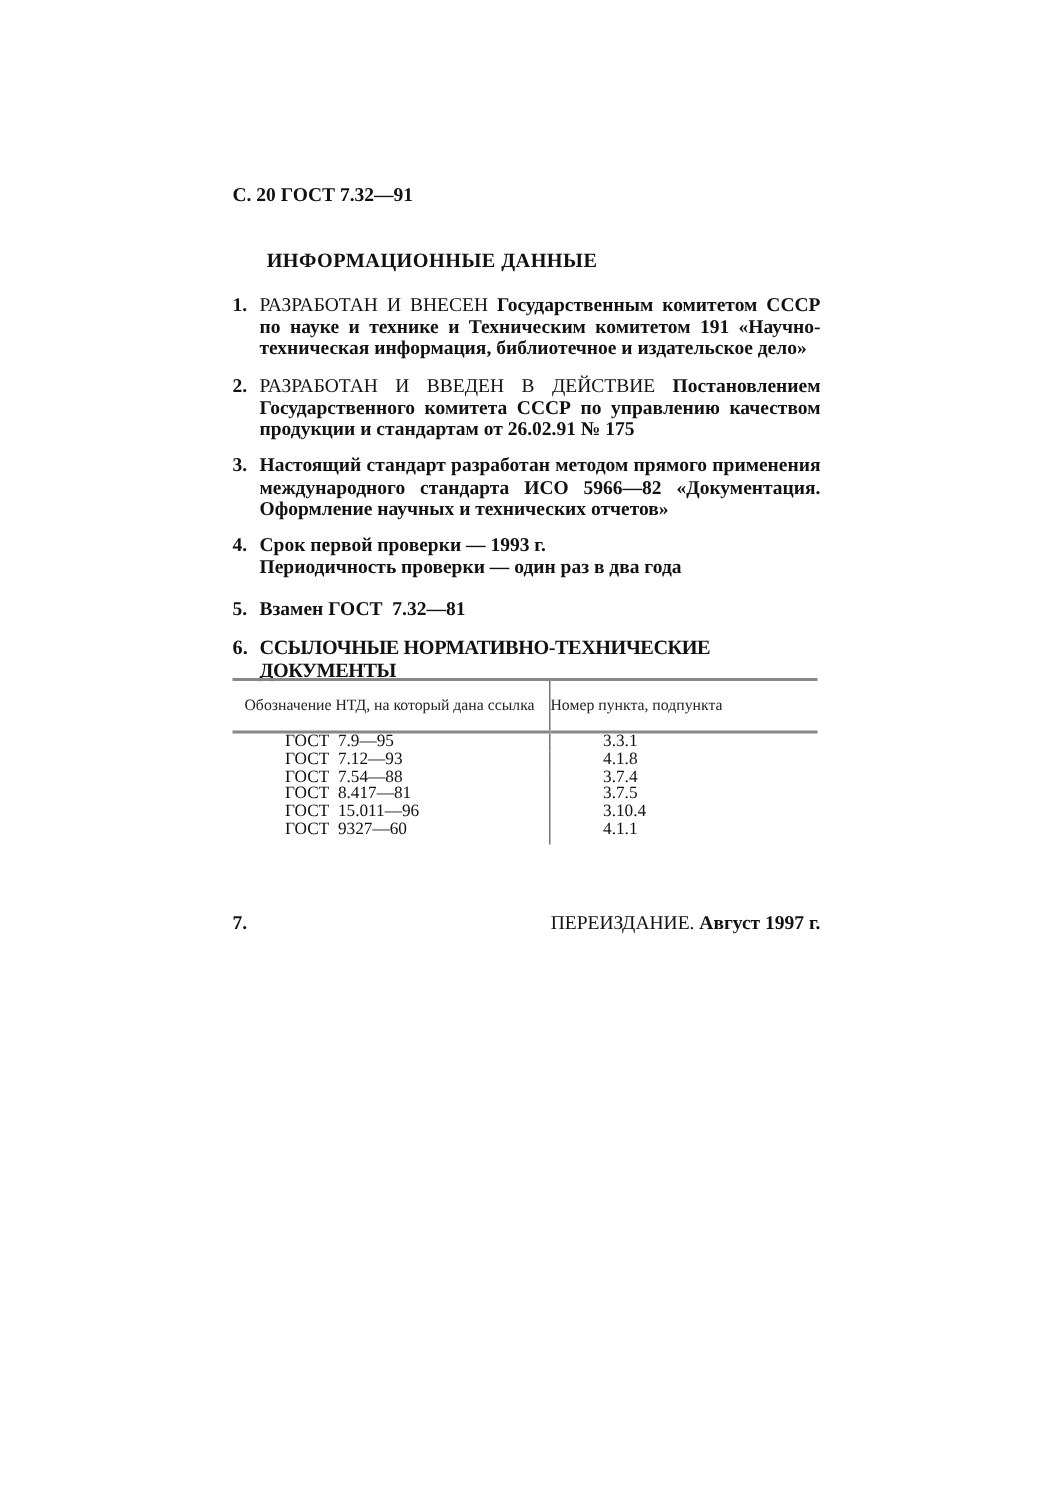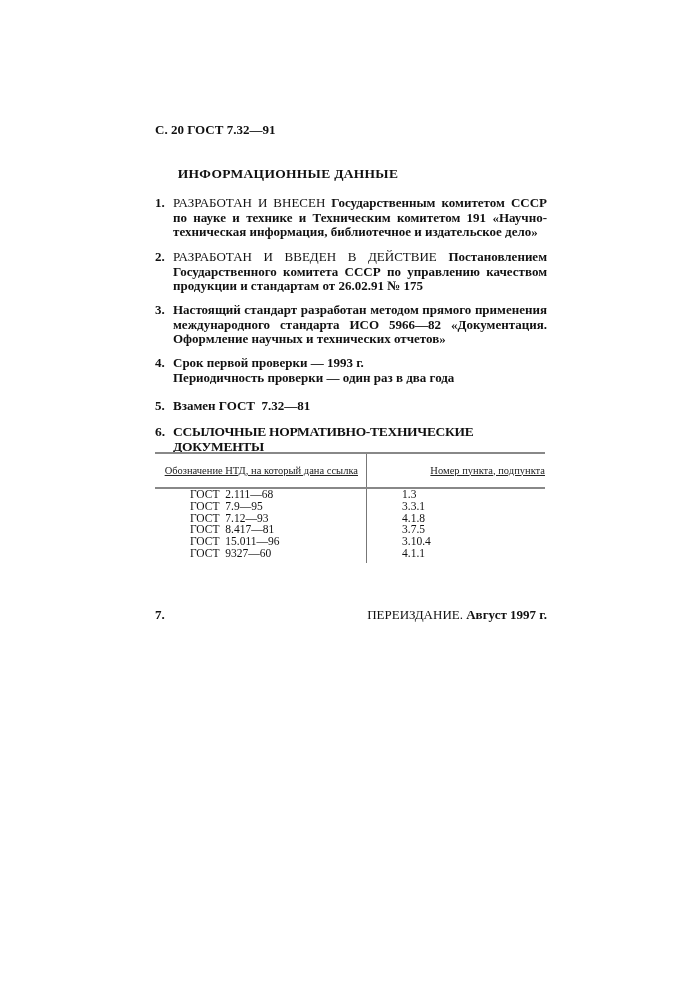--- a/index.html
+++ b/index.html
@@ -33,21 +33,21 @@
   #item7 { top: 608px; }
 
   .ref-table {
     position: absolute; left: 155px; top: 452px; width: 390px;
     border-collapse: collapse; font-weight: normal; font-size: 11.5px;
     border-top: 2px solid #888; border-bottom: none;
   }
   .ref-table th {
     font-weight: normal; font-size: 10.5px; color: #222; line-height: 12px;
     height: 33px; border-bottom: 2px solid #888; padding: 0;
-    vertical-align: middle; text-align: right; text-decoration: underline;
+    vertical-align: middle; text-align: left;
   }
   .ref-table th.c1 { width: 195px; border-right: 1px solid #777; padding: 0 8px; }
   .ref-table td { padding: 0; line-height: 11.8px; font-size: 11.5px; vertical-align: top; }
   .ref-table td.c1 { border-right: 1px solid #777; padding-left: 35px; white-space: pre; }
   .ref-table td.c2 { padding-left: 35px; }
   .ref-table tr.first td { padding-top: 3px; }
   .ref-table tr.last td { padding-bottom: 3px; }
 </style>
 </head>
 <body>
@@ -90,30 +90,30 @@
 
 <table class="ref-table">
   <thead>
     <tr>
       <th class="c1">Обозначение НТД, на который дана ссылка</th>
       <th class="c2">Номер пункта, подпункта</th>
     </tr>
   </thead>
   <tbody>
     <tr>
-      <td class="c1">ГОСТ  2.111—68</td>
-      <td class="c2">1.3</td>
-    </tr>
-    <tr>
       <td class="c1">ГОСТ  7.9—95</td>
       <td class="c2">3.3.1</td>
     </tr>
     <tr>
       <td class="c1">ГОСТ  7.12—93</td>
       <td class="c2">4.1.8</td>
+    </tr>
+    <tr>
+      <td class="c1">ГОСТ  7.54—88</td>
+      <td class="c2">3.7.4</td>
     </tr>
     <tr>
       <td class="c1">ГОСТ  8.417—81</td>
       <td class="c2">3.7.5</td>
     </tr>
     <tr>
       <td class="c1">ГОСТ  15.011—96</td>
       <td class="c2">3.10.4</td>
     </tr>
     <tr class="last">

